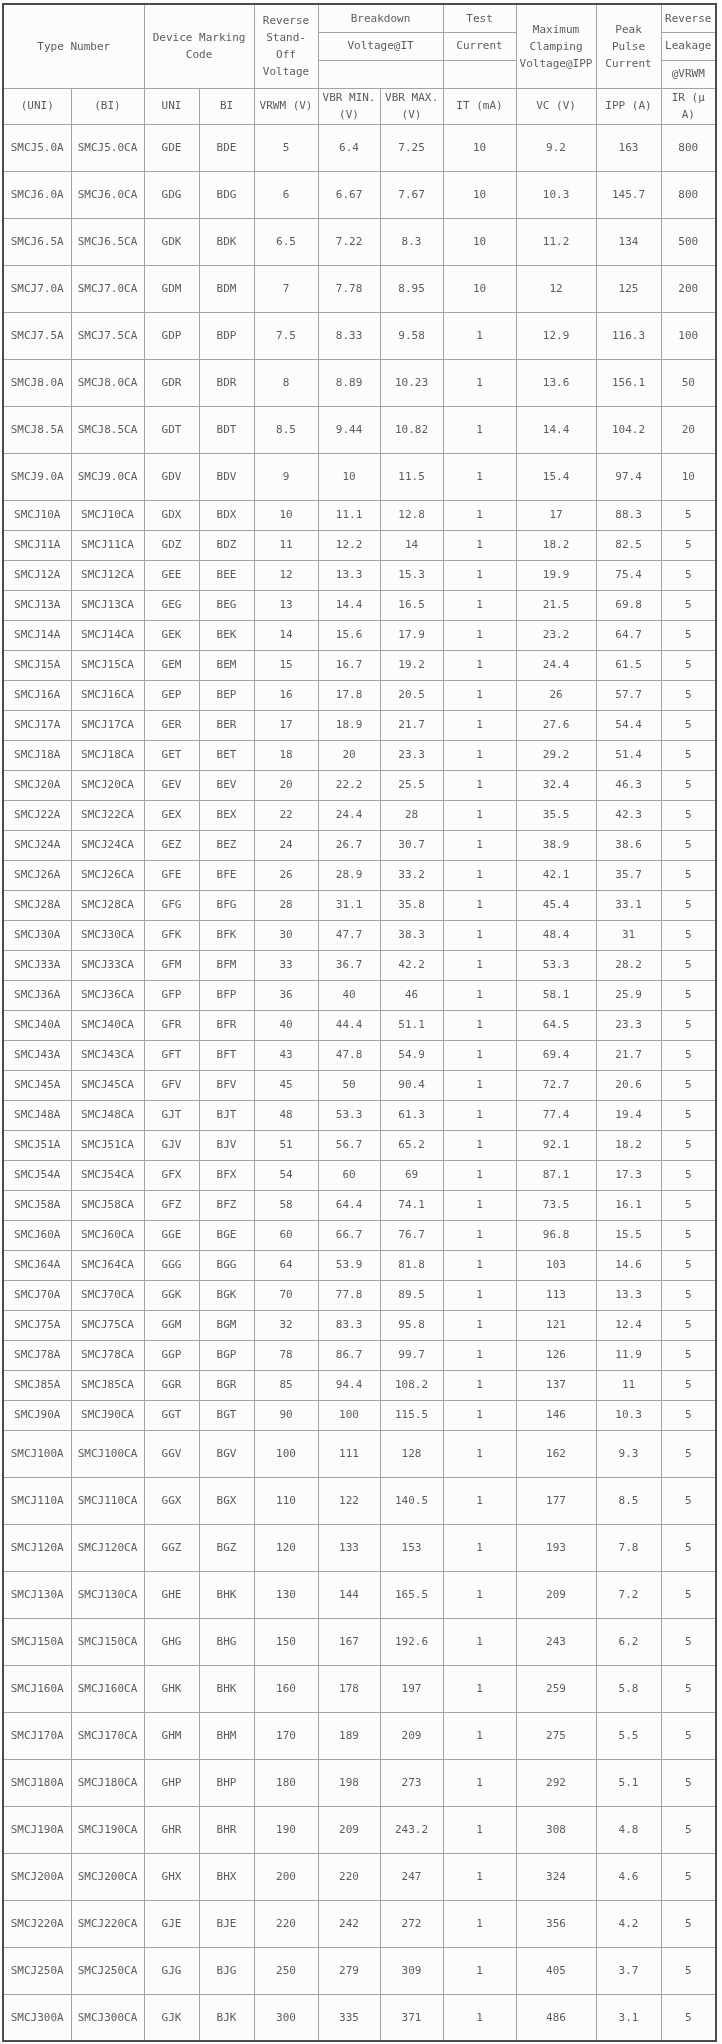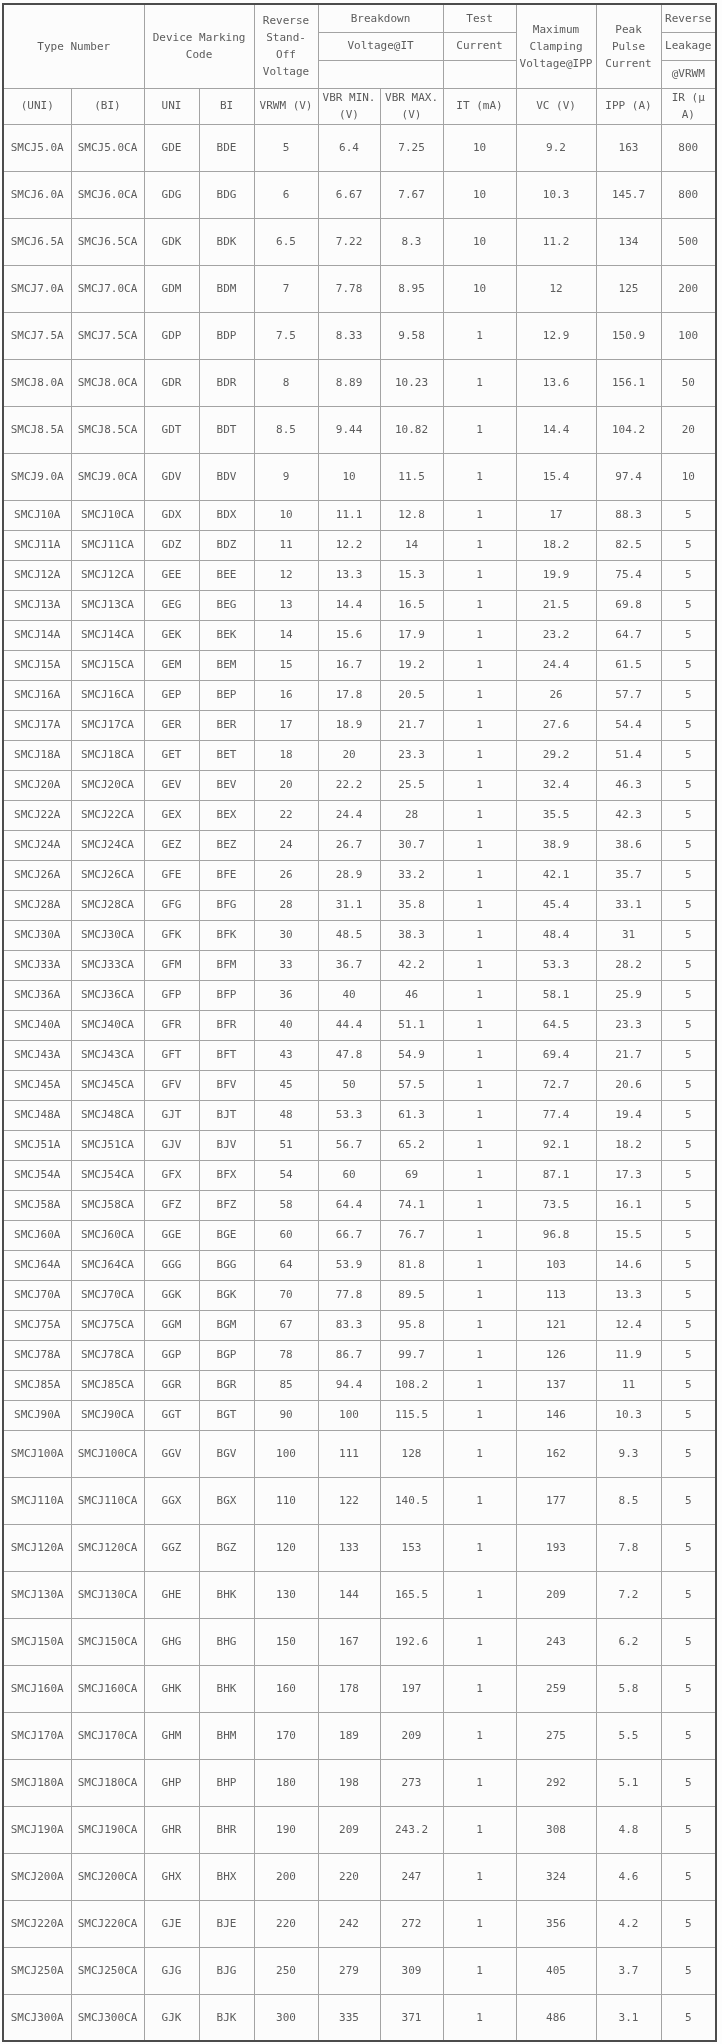--- a/index.html
+++ b/index.html
@@ -147,21 +147,21 @@
         <tr class="row-tall">
           <td>SMCJ7.5A</td>
           <td>SMCJ7.5CA</td>
           <td>GDP</td>
           <td>BDP</td>
           <td>7.5</td>
           <td>8.33</td>
           <td>9.58</td>
           <td>1</td>
           <td>12.9</td>
-          <td>150.9</td>
+          <td>116.3</td>
           <td>100</td>
         </tr>
         <tr class="row-tall">
           <td>SMCJ8.0A</td>
           <td>SMCJ8.0CA</td>
           <td>GDR</td>
           <td>BDR</td>
           <td>8</td>
           <td>8.89</td>
           <td>10.23</td>
@@ -377,21 +377,21 @@
           <td>45.4</td>
           <td>33.1</td>
           <td>5</td>
         </tr>
         <tr class="row-short">
           <td>SMCJ30A</td>
           <td>SMCJ30CA</td>
           <td>GFK</td>
           <td>BFK</td>
           <td>30</td>
-          <td>48.5</td>
+          <td>47.7</td>
           <td>38.3</td>
           <td>1</td>
           <td>48.4</td>
           <td>31</td>
           <td>5</td>
         </tr>
         <tr class="row-short">
           <td>SMCJ33A</td>
           <td>SMCJ33CA</td>
           <td>GFM</td>
@@ -443,21 +443,21 @@
           <td>21.7</td>
           <td>5</td>
         </tr>
         <tr class="row-short">
           <td>SMCJ45A</td>
           <td>SMCJ45CA</td>
           <td>GFV</td>
           <td>BFV</td>
           <td>45</td>
           <td>50</td>
-          <td>57.5</td>
+          <td>90.4</td>
           <td>1</td>
           <td>72.7</td>
           <td>20.6</td>
           <td>5</td>
         </tr>
         <tr class="row-short">
           <td>SMCJ48A</td>
           <td>SMCJ48CA</td>
           <td>GJT</td>
           <td>BJT</td>
@@ -545,21 +545,21 @@
           <td>1</td>
           <td>113</td>
           <td>13.3</td>
           <td>5</td>
         </tr>
         <tr class="row-short">
           <td>SMCJ75A</td>
           <td>SMCJ75CA</td>
           <td>GGM</td>
           <td>BGM</td>
-          <td>67</td>
+          <td>32</td>
           <td>83.3</td>
           <td>95.8</td>
           <td>1</td>
           <td>121</td>
           <td>12.4</td>
           <td>5</td>
         </tr>
         <tr class="row-short">
           <td>SMCJ78A</td>
           <td>SMCJ78CA</td>

